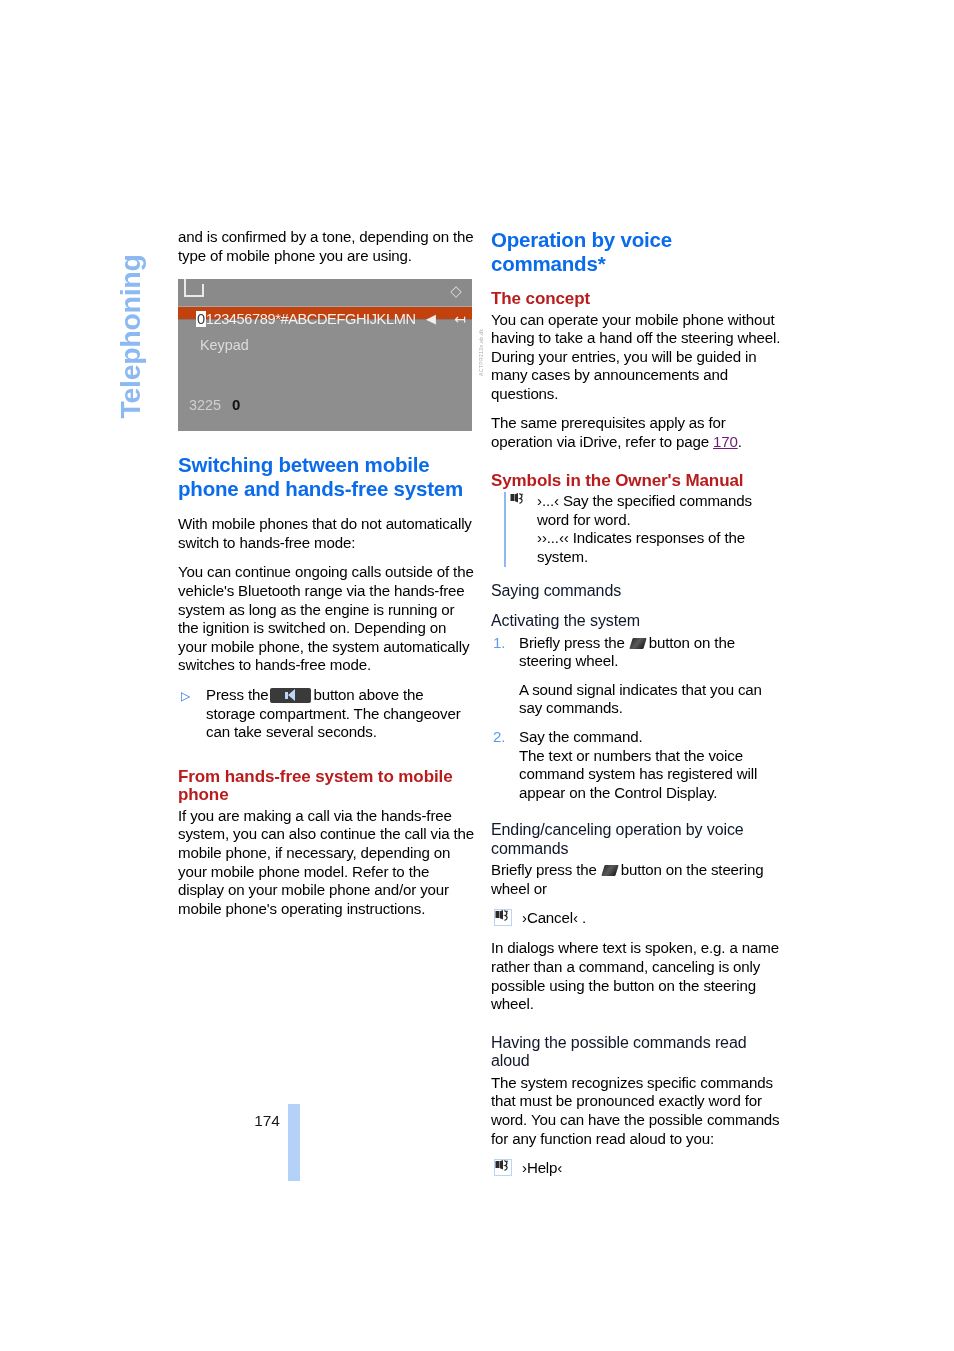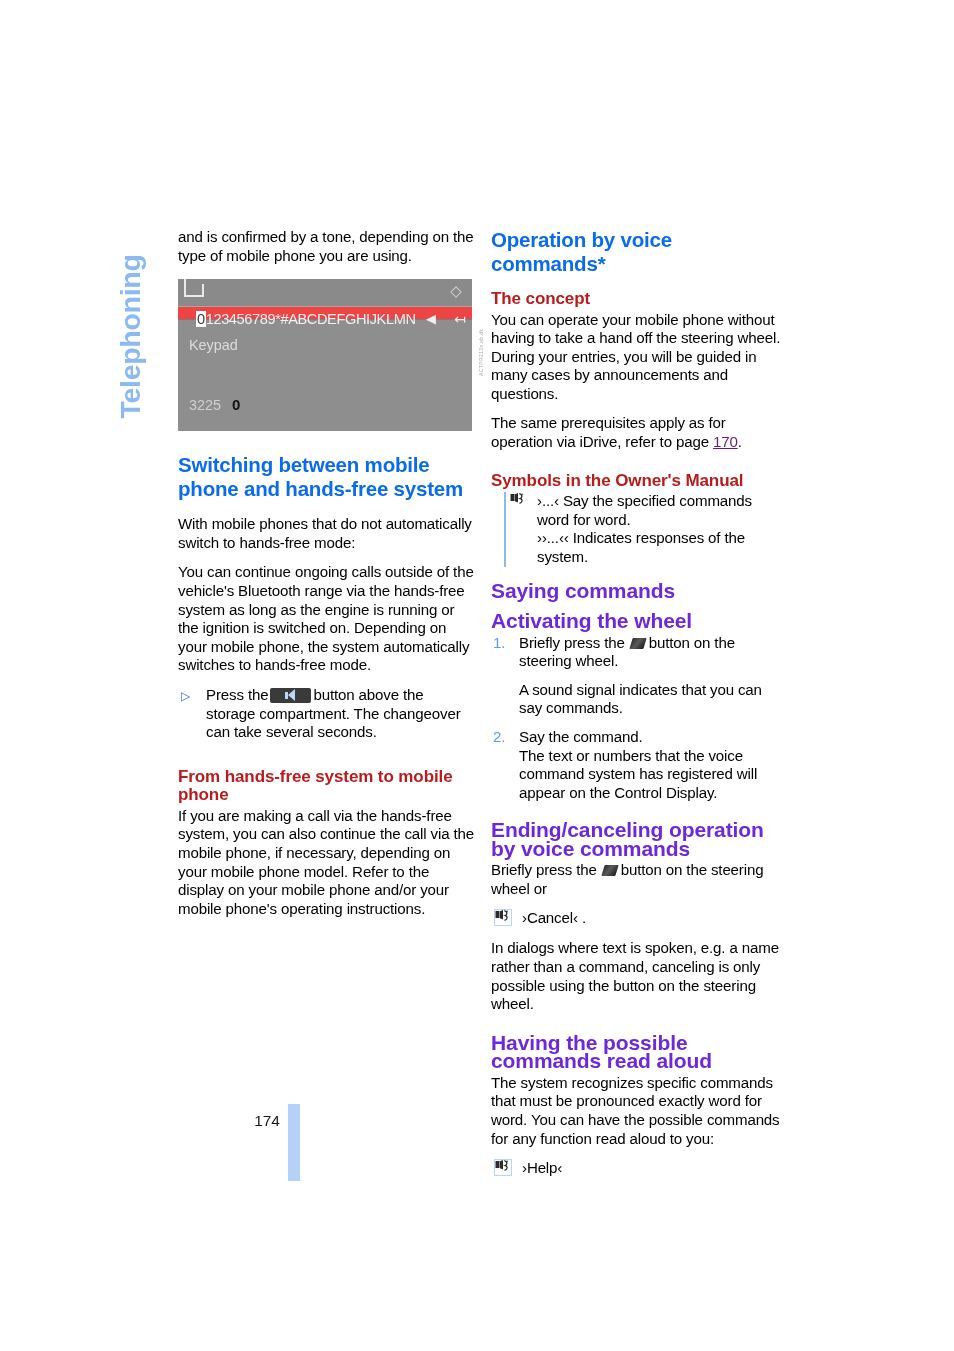--- a/index.html
+++ b/index.html
@@ -76,24 +76,24 @@
   }
   .h2 {
     font-size: 17px;
     line-height: 18.5px;
     font-weight: bold;
     color: #b91c1c;
     margin: 0 0 2px 0;
     letter-spacing: -0.1px;
   }
   .h3 {
-    font-size: 21px;
+    font-size: 16px;
     line-height: 18.5px;
-    font-weight: bold;
-    color: #6d28d9;
+    font-weight: normal;
+    color: #0f172a;
     margin: 0 0 3px 0;
     letter-spacing: -0.1px;
   }
   .spacer-lg { height: 22px; }
   .spacer-md { height: 15px; }
   .spacer-sm { height: 9px; }
 
   
   .screenshot {
     position: relative;
@@ -130,21 +130,21 @@
     width: 16px; height: 16px;
     color: #d8d8d8;
     font-size: 15px;
     line-height: 16px;
     text-align: center;
   }
   .ss-charbar {
     position: absolute;
     left: 0; top: 27px; right: 0;
     height: 14px;
-    background: #ef4444;
+    background: #c2410c;
     border-top: 1px solid #a6a6a6;
     border-bottom: 1px solid #7c7c7c;
   }
   .ss-charstrip {
     position: absolute;
     left: 18px; top: 2px;
     font-size: 14.6px;
     line-height: 21px;
     color: #f2f2f2;
     letter-spacing: -0.4px;
@@ -166,21 +166,21 @@
   .ss-arrow-ret {
     position: absolute;
     right: 8px; top: 4px;
     color: #efefef;
     font-size: 14px;
     line-height: 16px;
     letter-spacing: -2px;
   }
   .ss-keypad {
     position: absolute;
-    left: 11px; top: 58px;
+    left: 22px; top: 58px;
     font-size: 14.4px;
     color: #dcdcdc;
   }
   .ss-number {
     position: absolute;
     left: 11px; top: 117px;
     font-size: 14.4px;
     color: #d0d0d0;
   }
   .ss-number .dig {
@@ -439,21 +439,21 @@
       <div class="sym-line">›...‹ Say the specified commands word for word.</div>
       <div class="sym-line">››...‹‹ Indicates responses of the system.</div>
     </div>
 
     <div class="spacer-md"></div>
 
     <h3 class="h3">Saying commands</h3>
 
     <div class="spacer-sm"></div>
 
-    <h3 class="h3">Activating the wheel</h3>
+    <h3 class="h3">Activating the system</h3>
 
     <div class="num-item">
       <span class="num-marker">1.</span><span>Briefly press the</span>
       <span class="icon-steering-btn"></span><span>button on the steering wheel.</span>
     </div>
 
     <div class="sub-para">A sound signal indicates that you can say commands.</div>
 
     <div class="num-item">
       <span class="num-marker">2.</span><span style="white-space:pre-line">Say the command.

